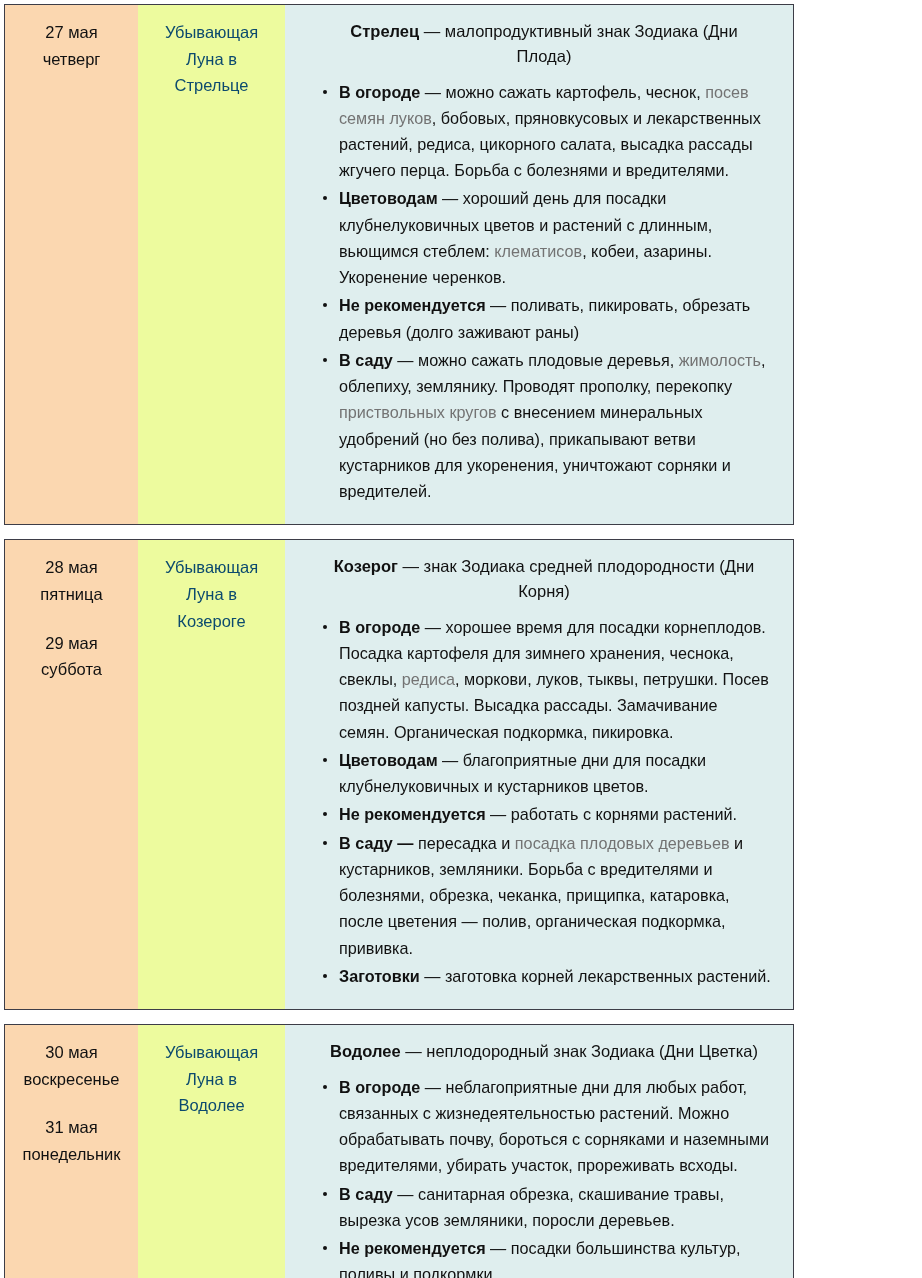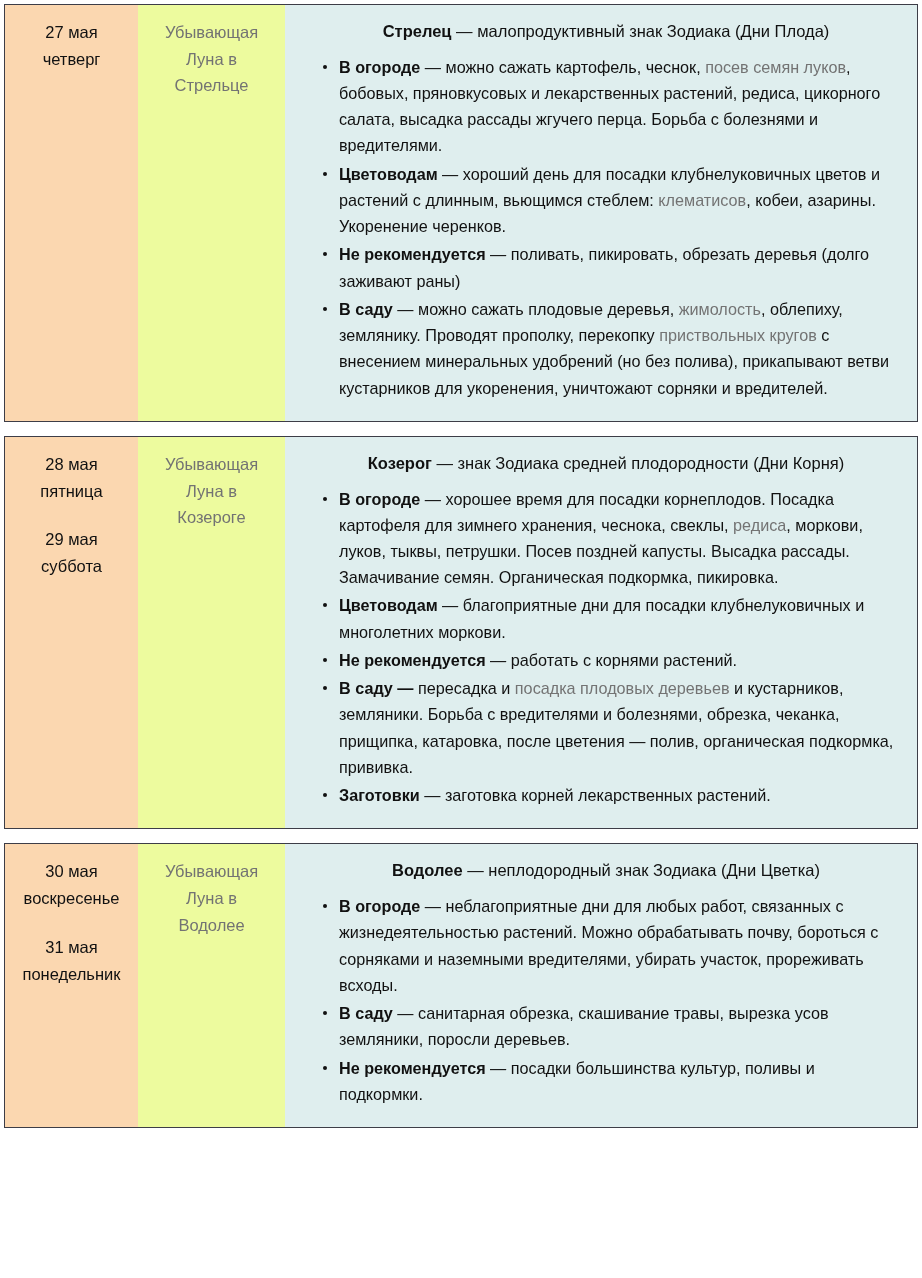--- a/index.html
+++ b/index.html
@@ -13,21 +13,21 @@
     font-family: "Liberation Sans", sans-serif;
     -webkit-font-smoothing: antialiased;
   }
   .calendar {
     width: 922px;
     box-sizing: border-box;
     padding: 4px 4px 0 4px;
   }
   .day-block {
     display: flex;
-    width: 914px;
+    width: 790px;
     box-sizing: border-box;
     border: 1.5px solid #3d3d47;
     margin-bottom: 14px;
     background: #dfeeee;
     overflow: hidden;
   }
   .col-date {
     width: 133px;
     flex: 0 0 133px;
     background: #fbd7b0;
@@ -39,21 +39,21 @@
     line-height: 1.62;
   }
   .col-moon {
     width: 147px;
     flex: 0 0 147px;
     background: #edfb9e;
     box-sizing: border-box;
     padding: 14px 8px 14px 8px;
     text-align: center;
     font-size: 16.5px;
-    color: #737373;
+    color: #0c4a6e;
     line-height: 1.62;
   }
   .col-body {
     flex: 1 1 auto;
     background: #dfeeee;
     box-sizing: border-box;
     padding: 14px 22px 18px 32px;
     color: #111111;
   }
   .date-group {
@@ -142,21 +142,21 @@
       </div>
       <div class="col-moon">
         <span class="moon-line">Убывающая</span>
         <span class="moon-line">Луна в</span>
         <span class="moon-line">Козероге</span>
       </div>
       <div class="col-body">
         <div class="sign-head"><b>Козерог</b> <span>— знак Зодиака средней плодородности (Дни Корня)</span></div>
         <ul class="advice">
           <li><span class="lbl">В огороде</span><span class=""> — хорошее время для посадки корнеплодов. Посадка картофеля для зимнего хранения, чеснока, свеклы, </span><span class="lnk">редиса</span><span class="">, моркови, луков, тыквы, петрушки. Посев поздней капусты. Высадка рассады. Замачивание семян. Органическая подкормка, пикировка.</span></li>
-          <li><span class="lbl">Цветоводам</span><span class=""> — благоприятные дни для посадки клубнелуковичных и многолетних моркови.</span></li>
+          <li><span class="lbl">Цветоводам</span><span class=""> — благоприятные дни для посадки клубнелуковичных и кустарников цветов.</span></li>
           <li><span class="lbl">Не рекомендуется</span><span class=""> — работать с корнями растений.</span></li>
           <li><span class="lbl">В саду —</span><span class=""> пересадка и </span><span class="lnk">посадка плодовых деревьев</span><span class=""> и кустарников, земляники. Борьба с вредителями и болезнями, обрезка, чеканка, прищипка, катаровка, после цветения — полив, органическая подкормка, прививка.</span></li>
           <li><span class="lbl">Заготовки</span><span class=""> — заготовка корней лекарственных растений.</span></li>
         </ul>
       </div>
     </div>
     <div class="day-block">
       <div class="col-date">
         <div class="date-group">
           <span class="date-line">30 мая</span>

